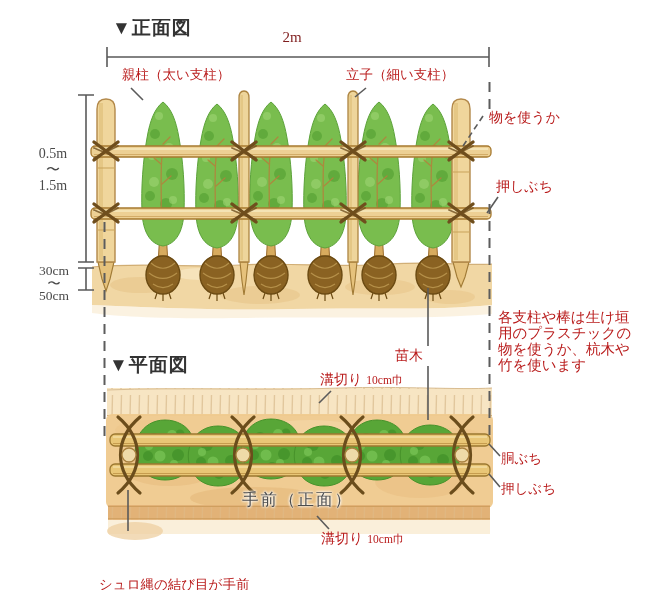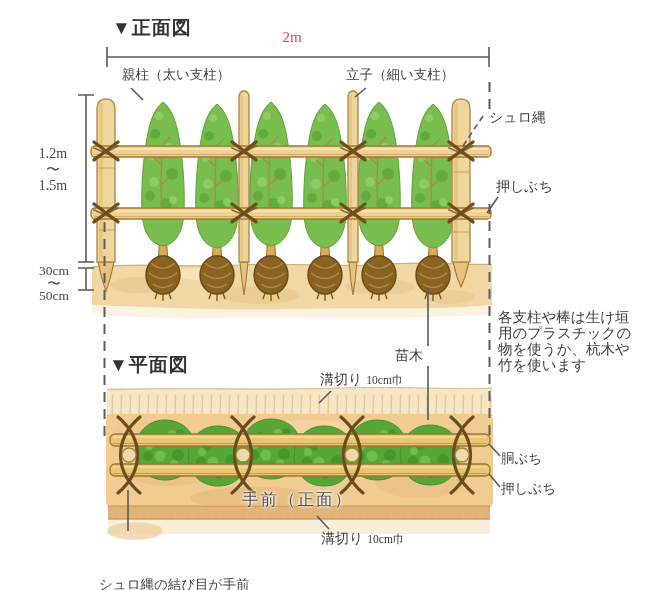--- a/index.html
+++ b/index.html
@@ -1,22 +1,22 @@
 <!DOCTYPE html>
 <html><head>
 <meta charset="utf-8">
 <style>
   html,body{margin:0;padding:0;background:#fff;}
   .canvas{position:relative;width:650px;height:590px;background:#ffffff;overflow:hidden;
           font-family:Liberation Serif, serif;}
   .canvas svg{position:absolute;left:0;top:0;}
-  .lbl{position:absolute;color:#404040;font-size:13.5px;line-height:1.25;white-space:pre-line;}
+  .lbl{position:absolute;color:#b91c1c;font-size:13.5px;line-height:1.25;white-space:pre-line;}
   .title{position:absolute;color:#333;font-size:19px;font-weight:bold;letter-spacing:1px;white-space:nowrap;}
   .t-front-title{left:112px;top:15px;}
-  .t-2m{left:268px;top:28px;width:48px;text-align:center;font-size:15px;color:#ef4444;}
+  .t-2m{left:268px;top:28px;width:48px;text-align:center;font-size:15px;color:#7f1d1d;}
   .t-oyabashira{left:122px;top:67px;}
   .t-tatego{left:346px;top:67px;}
   .t-shuronawa{left:489px;top:109px;font-size:14px;}
   .t-oshibuchi-f{left:496px;top:178px;font-size:14px;}
   .t-dimh{left:26px;top:146px;width:54px;text-align:center;font-size:14px;line-height:16px;color:#4a4a4a;}
   .t-dimd{left:26px;top:265px;width:56px;text-align:center;font-size:13.5px;line-height:12.5px;color:#4a4a4a;}
   .t-naegi-note{left:202px;top:306px;font-size:15px;letter-spacing:2px;}
   .t-naegi{left:395px;top:347px;font-size:14px;}
   .t-right-note{left:498px;top:309px;font-size:14.5px;line-height:16px;}
   .t-plan-title{left:109px;top:352px;}
@@ -234,23 +234,23 @@
       <path d="M489.5,82 L489.5,112"></path>
       <path d="M489.5,204 L489.5,437"></path>
     </g>
   </g>
 </svg>
 
 <div class="title t-front-title">▼正面図</div>
 <div class="lbl t-2m">2m</div>
 <div class="lbl t-oyabashira">親柱（太い支柱）</div>
 <div class="lbl t-tatego">立子（細い支柱）</div>
-<div class="lbl t-shuronawa">シュロ縄</div>
+<div class="lbl t-shuronawa">物を使うか</div>
 <div class="lbl t-oshibuchi-f">押しぶち</div>
-<div class="lbl t-dimh">1.2m
+<div class="lbl t-dimh">0.5m
 〜
 1.5m</div>
 <div class="lbl t-dimd">30cm
 〜
 50cm</div>
 <div class="lbl t-naegi">苗木</div>
 <div class="lbl t-right-note">各支柱や棒は生け垣
 用のプラスチックの
 物を使うか、杭木や
 竹を使います</div>

